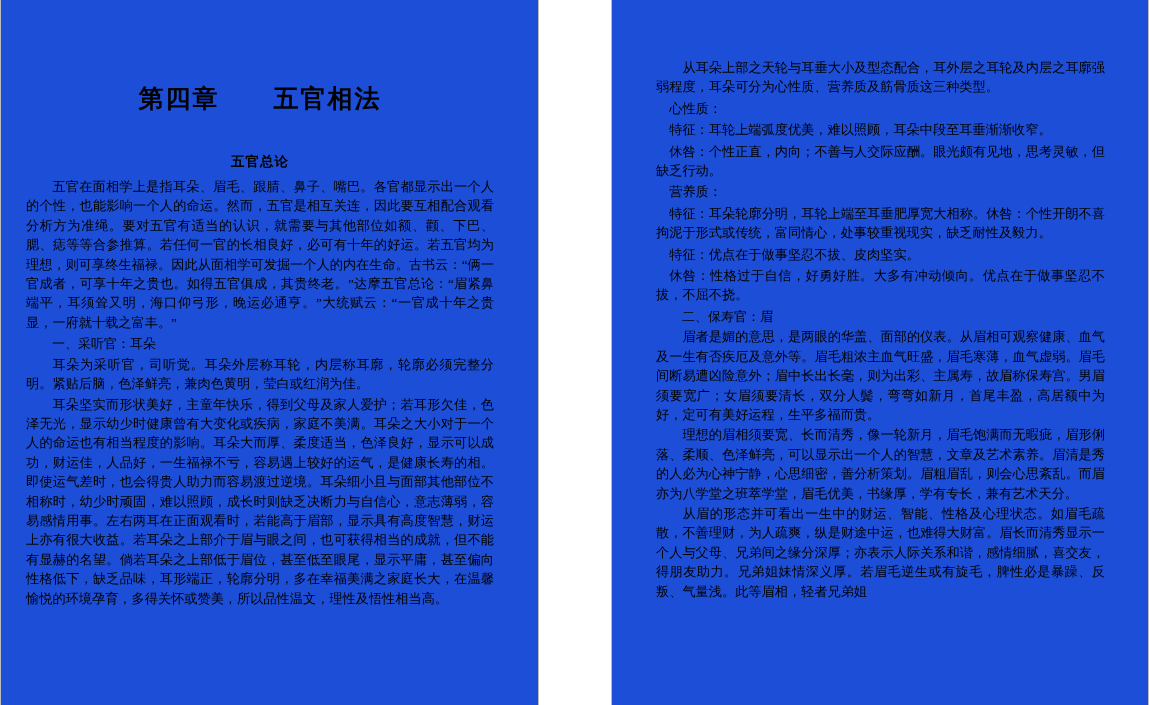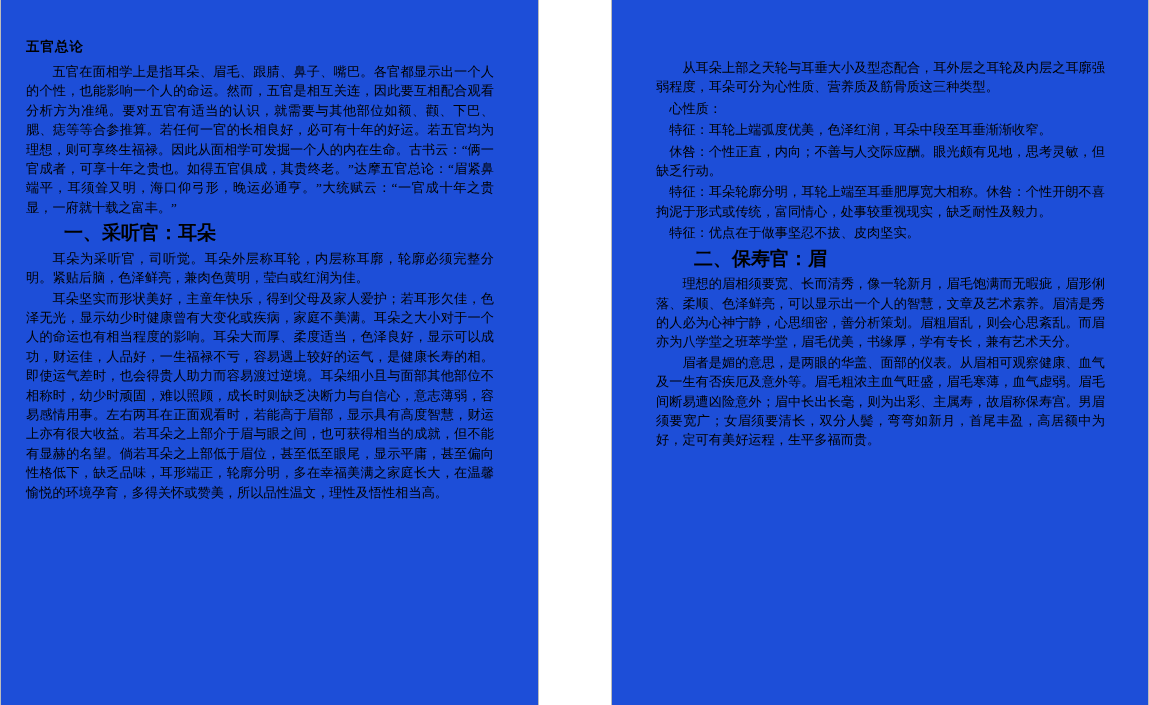--- a/index.html
+++ b/index.html
@@ -77,39 +77,40 @@
   .chapter-title {
     text-align: center;
     font-size: 25px;
     font-weight: bold;
     letter-spacing: 2px;
     margin-top: 82px;
     margin-bottom: 0;
     font-family: "Liberation Sans", "DejaVu Sans", sans-serif;
   }
   .section-title {
+    text-align: center;
     font-size: 13.5px;
     font-weight: bold;
     margin-top: 38px;
     margin-bottom: 6px;
     font-family: "Liberation Sans", "DejaVu Sans", sans-serif;
     letter-spacing: 1px;
   }
   p.body {
     font-size: 13.2px;
     line-height: 1.47;
     margin: 0 0 1px 0;
     text-align: justify;
     text-justify: inter-ideograph;
     text-indent: 2em;
     font-family: "Liberation Serif", "DejaVu Serif", serif;
   }
   p.heading {
-    font-size: 19px;
-    font-weight: bold;
+    font-size: 13px;
+    font-weight: normal;
     line-height: 1.5;
     margin: 2px 0 1px 0;
     text-indent: 2em;
     font-family: "Liberation Sans", "DejaVu Sans", sans-serif;
   }
   p.sub {
     font-size: 13.2px;
     line-height: 1.47;
     margin: 2px 0 1px 0;
     text-indent: 1em;
@@ -119,41 +120,45 @@
     padding-top: 58px;
   }
 </style>
 </head>
 <body>
 
 <div class="spread">
 
   <div class="page page-left">
     <div class="edge-left"></div>
+    <h1 class="chapter-title">第四章　　五官相法</h1>
     <h2 class="section-title">五官总论</h2>
     <p class="body">五官在面相学上是指耳朵、眉毛、跟腈、鼻子、嘴巴。各官都显示出一个人的个性，也能影响一个人的命运。然而，五官是相互关连，因此要互相配合观看分析方为准绳。要对五官有适当的认识，就需要与其他部位如额、颧、下巴、腮、痣等等合参推算。若任何一官的长相良好，必可有十年的好运。若五官均为理想，则可享终生福禄。因此从面相学可发掘一个人的内在生命。古书云：“俩一官成者，可享十年之贵也。如得五官俱成，其贵终老。”达摩五官总论：“眉紧鼻端平，耳须耸又明，海口仰弓形，晚运必通亨。”大统赋云：“一官成十年之贵显，一府就十载之富丰。”</p>
     <p class="heading">一、采听官：耳朵</p>
     <p class="body">耳朵为采听官，司听觉。耳朵外层称耳轮，内层称耳廓，轮廓必须完整分明。紧贴后脑，色泽鲜亮，兼肉色黄明，莹白或红润为佳。</p>
     <p class="body">耳朵坚实而形状美好，主童年快乐，得到父母及家人爱护；若耳形欠佳，色泽无光，显示幼少时健康曾有大变化或疾病，家庭不美满。耳朵之大小对于一个人的命运也有相当程度的影响。耳朵大而厚、柔度适当，色泽良好，显示可以成功，财运佳，人品好，一生福禄不亏，容易遇上较好的运气，是健康长寿的相。即使运气差时，也会得贵人助力而容易渡过逆境。耳朵细小且与面部其他部位不相称时，幼少时顽固，难以照顾，成长时则缺乏决断力与自信心，意志薄弱，容易感情用事。左右两耳在正面观看时，若能高于眉部，显示具有高度智慧，财运上亦有很大收益。若耳朵之上部介于眉与眼之间，也可获得相当的成就，但不能有显赫的名望。倘若耳朵之上部低于眉位，甚至低至眼尾，显示平庸，甚至偏向性格低下，缺乏品味，耳形端正，轮廓分明，多在幸福美满之家庭长大，在温馨愉悦的环境孕育，多得关怀或赞美，所以品性温文，理性及悟性相当高。</p>
   </div>
 
   <div class="gutter"></div>
 
   <div class="page page-right">
     <div class="edge-right"></div>
     <div class="top-pad-right">
       <p class="body">从耳朵上部之天轮与耳垂大小及型态配合，耳外层之耳轮及内层之耳廓强弱程度，耳朵可分为心性质、营养质及筋骨质这三种类型。</p>
 
       <p class="sub">心性质：</p>
-      <p class="sub">特征：耳轮上端弧度优美，色泽红润，耳朵中段至耳垂渐渐收窄。</p>
+      <p class="sub">特征：耳轮上端弧度优美，难以照顾，耳朵中段至耳垂渐渐收窄。</p>
       <p class="sub">休咎：个性正直，内向；不善与人交际应酬。眼光颇有见地，思考灵敏，但缺乏行动。</p>
 
+      <p class="sub">营养质：</p>
       <p class="sub">特征：耳朵轮廓分明，耳轮上端至耳垂肥厚宽大相称。休咎：个性开朗不喜拘泥于形式或传统，富同情心，处事较重视现实，缺乏耐性及毅力。</p>
 
       <p class="sub">特征：优点在于做事坚忍不拔、皮肉坚实。</p>
+      <p class="sub">休咎：性格过于自信，好勇好胜。大多有冲动倾向。优点在于做事坚忍不拔，不屈不挠。</p>
 
       <p class="heading">二、保寿官：眉</p>
+      <p class="body">眉者是媚的意思，是两眼的华盖、面部的仪表。从眉相可观察健康、血气及一生有否疾厄及意外等。眉毛粗浓主血气旺盛，眉毛寒薄，血气虚弱。眉毛间断易遭凶险意外；眉中长出长毫，则为出彩、主属寿，故眉称保寿宫。男眉须要宽广；女眉须要清长，双分人鬓，弯弯如新月，首尾丰盈，高居额中为好，定可有美好运程，生平多福而贵。</p>
       <p class="body">理想的眉相须要宽、长而清秀，像一轮新月，眉毛饱满而无暇疵，眉形俐落、柔顺、色泽鲜亮，可以显示出一个人的智慧，文章及艺术素养。眉清是秀的人必为心神宁静，心思细密，善分析策划。眉粗眉乱，则会心思紊乱。而眉亦为八学堂之班萃学堂，眉毛优美，书缘厚，学有专长，兼有艺术天分。</p>
-      <p class="body">眉者是媚的意思，是两眼的华盖、面部的仪表。从眉相可观察健康、血气及一生有否疾厄及意外等。眉毛粗浓主血气旺盛，眉毛寒薄，血气虚弱。眉毛间断易遭凶险意外；眉中长出长毫，则为出彩、主属寿，故眉称保寿宫。男眉须要宽广；女眉须要清长，双分人鬓，弯弯如新月，首尾丰盈，高居额中为好，定可有美好运程，生平多福而贵。</p>
+      <p class="body">从眉的形态并可看出一生中的财运、智能、性格及心理状态。如眉毛疏散，不善理财，为人疏爽，纵是财途中运，也难得大财富。眉长而清秀显示一个人与父母、兄弟间之缘分深厚；亦表示人际关系和谐，感情细腻，喜交友，得朋友助力。兄弟姐妹情深义厚。若眉毛逆生或有旋毛，脾性必是暴躁、反叛、气量浅。此等眉相，轻者兄弟姐</p>
     </div>
   </div>
 
 </div>
 
 </body></html>

